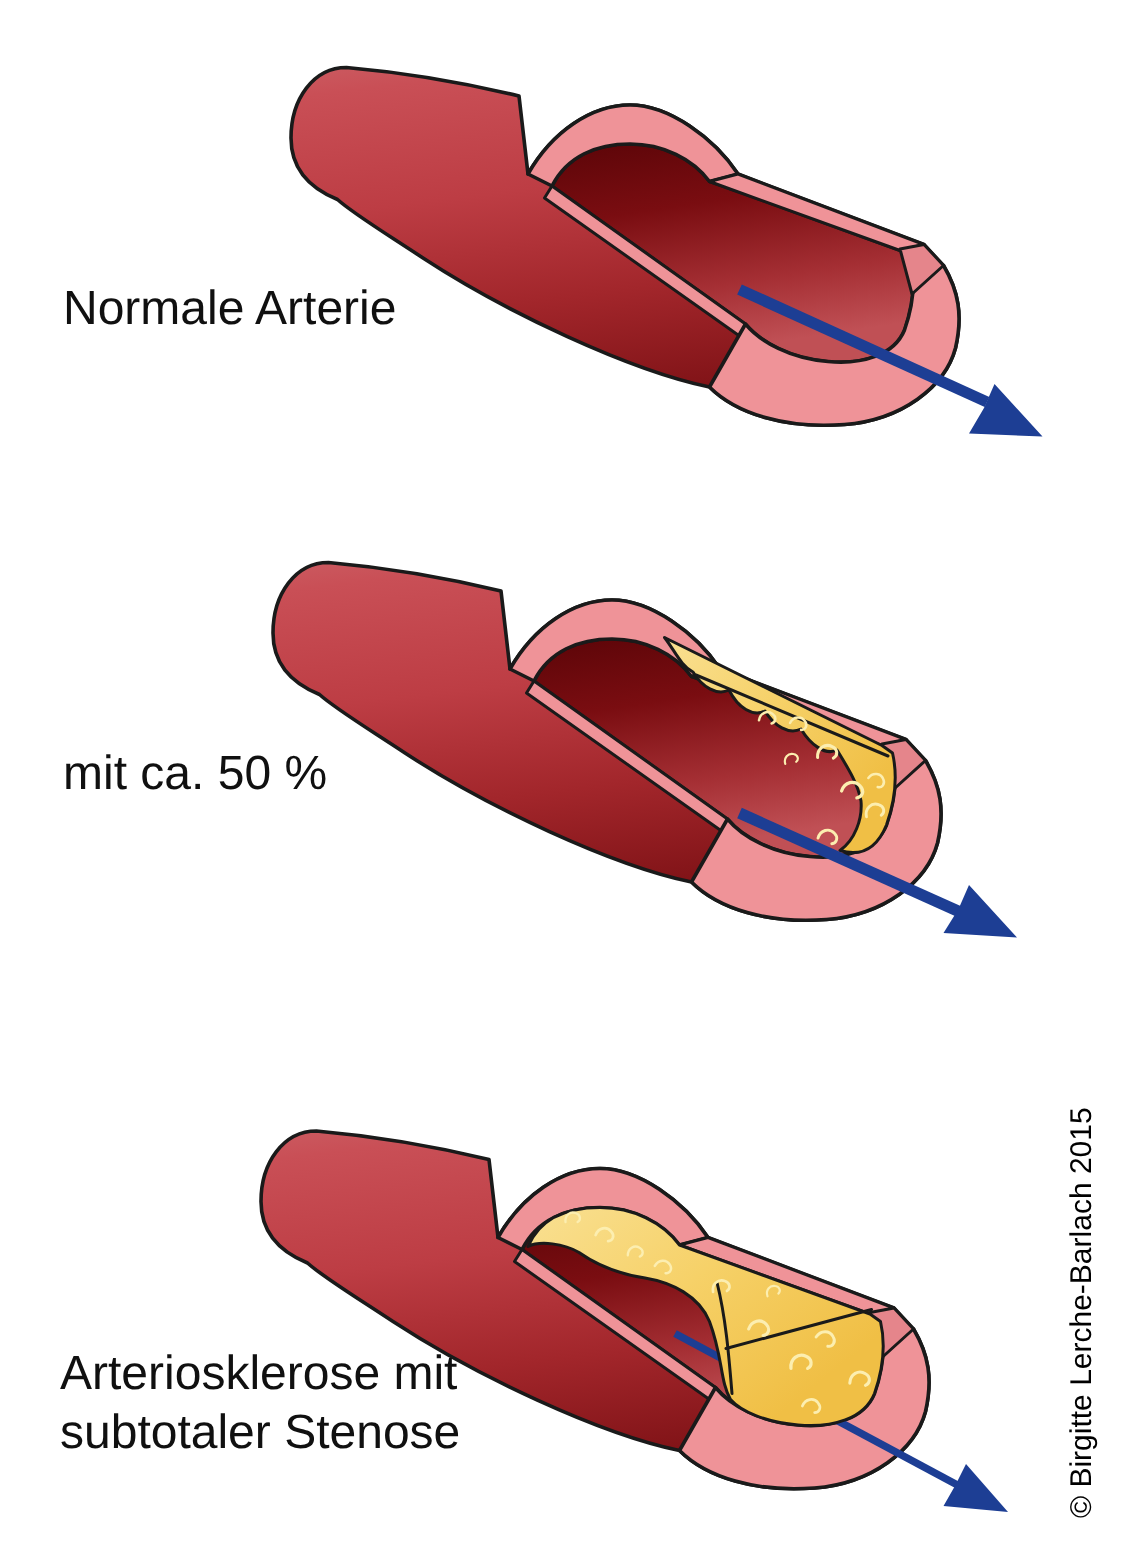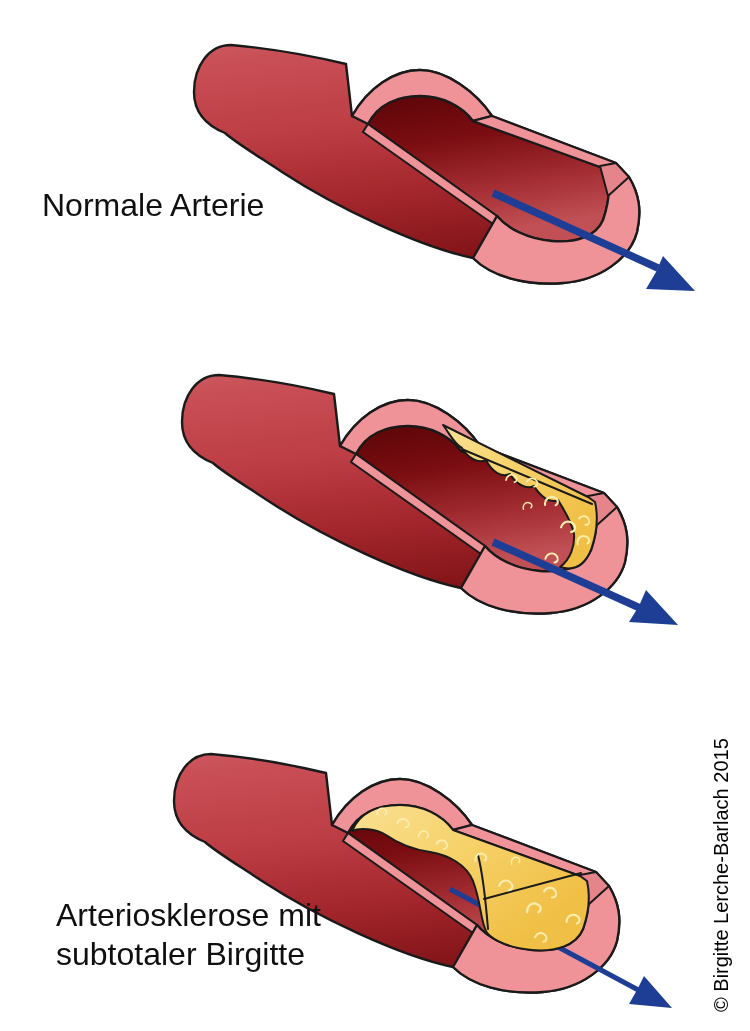--- a/index.html
+++ b/index.html
@@ -143,21 +143,22 @@
         </g>
       </g>
     </g>
   </svg>
 
   <div class="fig-label" style="left:42px; top:186px;text-align:right;">
     <div>Normale Arterie</div>
   </div>
 
   <div class="fig-label" style="left:42px; top:496px;">
+    <div>mit ca. 50 %</div>
   </div>
 
-  <div class="fig-label" style="left:56px; top:896px;">
+  <div class="fig-label" style="left:40px; top:896px;">
     <div>Arteriosklerose mit</div>
-    <div>subtotaler Birgitte</div>
+    <div>subtotaler Stenose</div>
   </div>
 
   <div class="copyright">© Birgitte Lerche-Barlach 2015</div>
 </div>
 
 </body></html>

